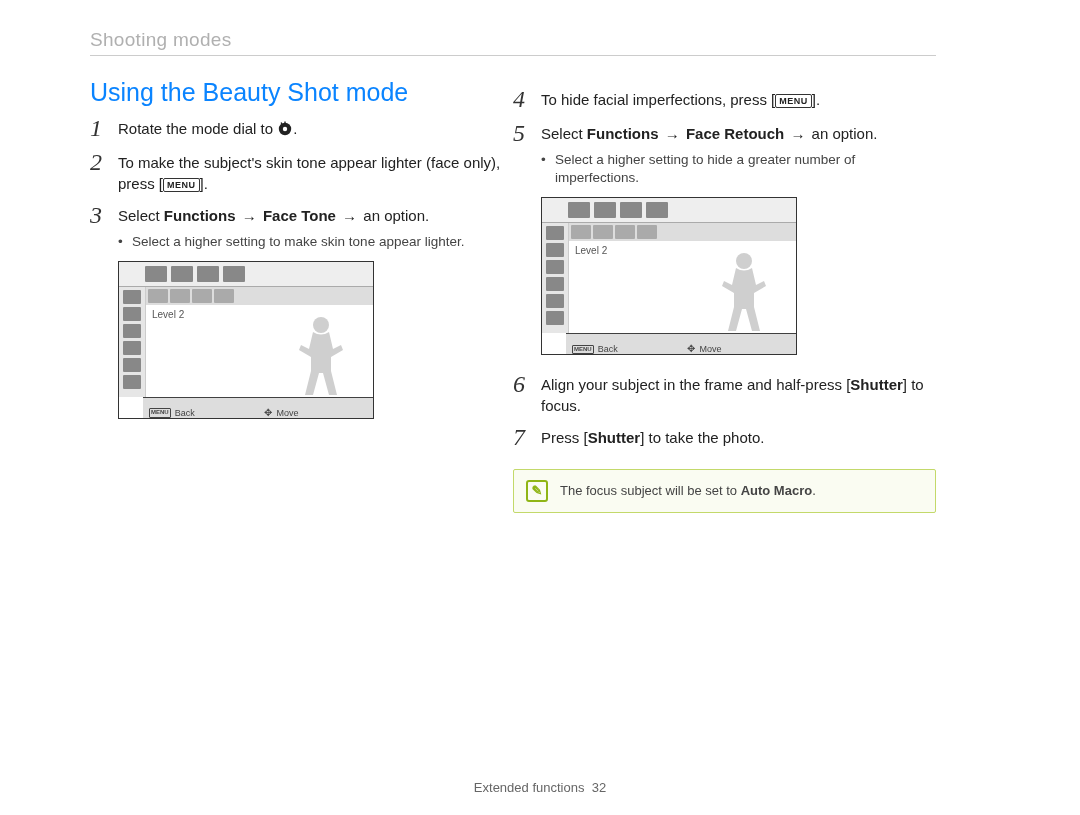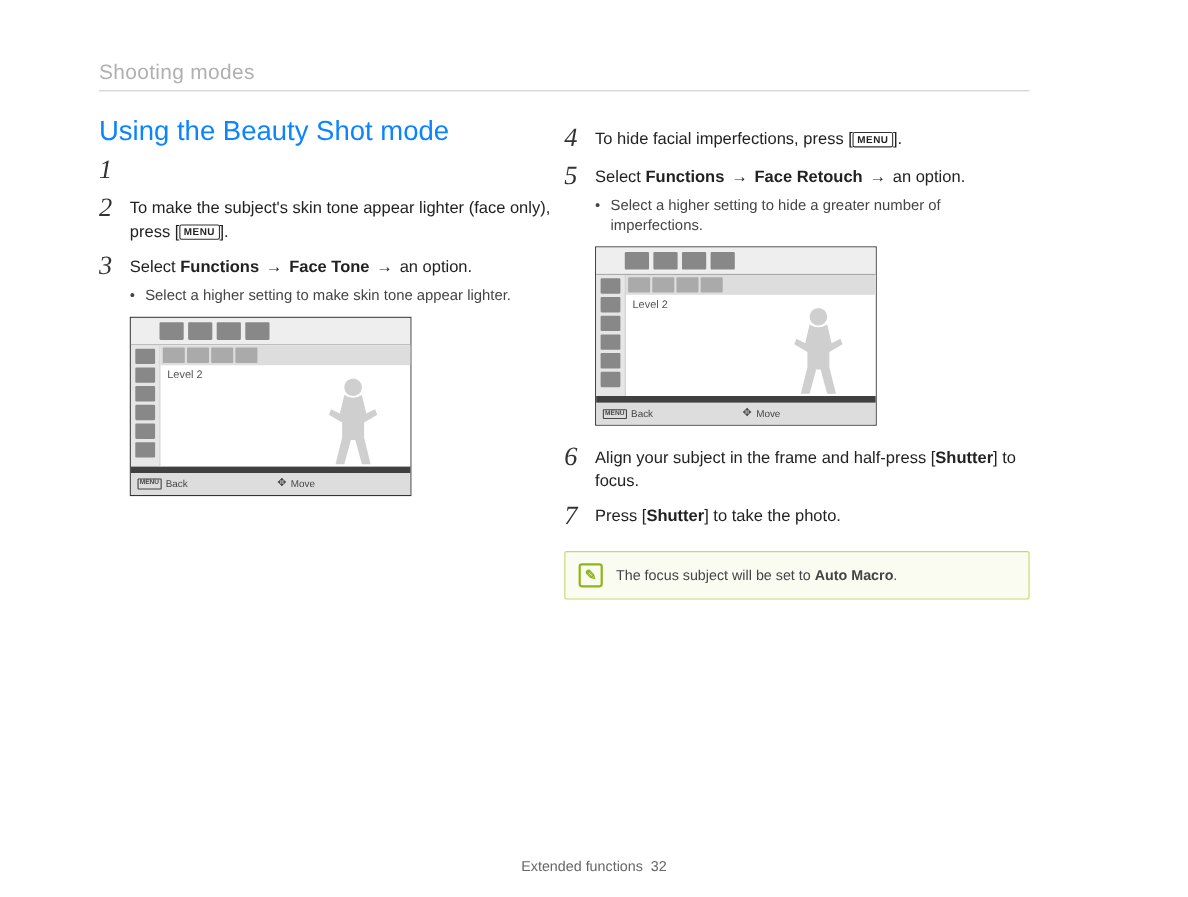--- a/index.html
+++ b/index.html
@@ -9,21 +9,21 @@
     height: 815px;
     background: #fff;
     font-family: Arial, Helvetica, sans-serif;
     color: #222;
   }
   .page {
     position: relative;
     width: 1016px;
     height: 815px;
     box-sizing: border-box;
-    padding: 56px 80px 0 90px;
+    padding: 29px 80px 0 90px;
   }
   .breadcrumb {
     font-size: 19px;
     color: #b0b0b0;
     font-weight: 300;
     letter-spacing: 0.3px;
     padding-bottom: 4px;
     border-bottom: 1px solid #ccc;
     margin-bottom: 22px;
   }
@@ -174,25 +174,26 @@
   }
   .mock .silhouette {
     position: absolute;
     right: 24px;
     bottom: 0;
   }
   .mock .silhouette svg { display: block; }
   .mock .bot {
     height: 20px;
     background: #ddd;
-    border-top: 6px solid #404040;
-    display: flex;
-    align-items: center;
+    border-top: 1px solid #404040;
+    display: flex;
+    align-items: flex-end;
     font-size: 9px;
     color: #444;
+    margin-left: 24px;
   }
   .mock .bot .bl {
     flex: 1;
     display: flex;
     align-items: center;
     gap: 4px;
     padding-left: 6px;
   }
   .mock .bot .br {
     flex: 1;
@@ -265,20 +266,28 @@
   <div class="breadcrumb">Shooting modes</div>
 
   <div class="columns">
 
     <div class="col">
 
       <h2 class="section-title">Using the Beauty Shot mode</h2>
 
       <div class="step">
         <div class="num">1</div>
+        <div class="body">
+          <span>Rotate the mode dial to </span><span class="mode-dial-icn"><svg viewBox="0 0 16 16">
+                <circle cx="8" cy="8" r="6.2" fill="#222"></circle>
+                <circle cx="8" cy="8" r="2.2" fill="#fff"></circle>
+                <rect x="7.3" y="0.5" width="1.4" height="3.2" fill="#222"></rect>
+                <rect x="4.1" y="1.4" width="1.4" height="3" fill="#222" transform="rotate(-25 4.8 2.9)"></rect>
+              </svg></span><span>.</span>
+        </div>
       </div>
 
       <div class="step">
         <div class="num">2</div>
         <div class="body">
           <span>To make the subject's skin tone appear lighter (face only), press [</span><span class="menu-btn">MENU</span><span>].</span>
         </div>
       </div>
 
       <div class="step">

